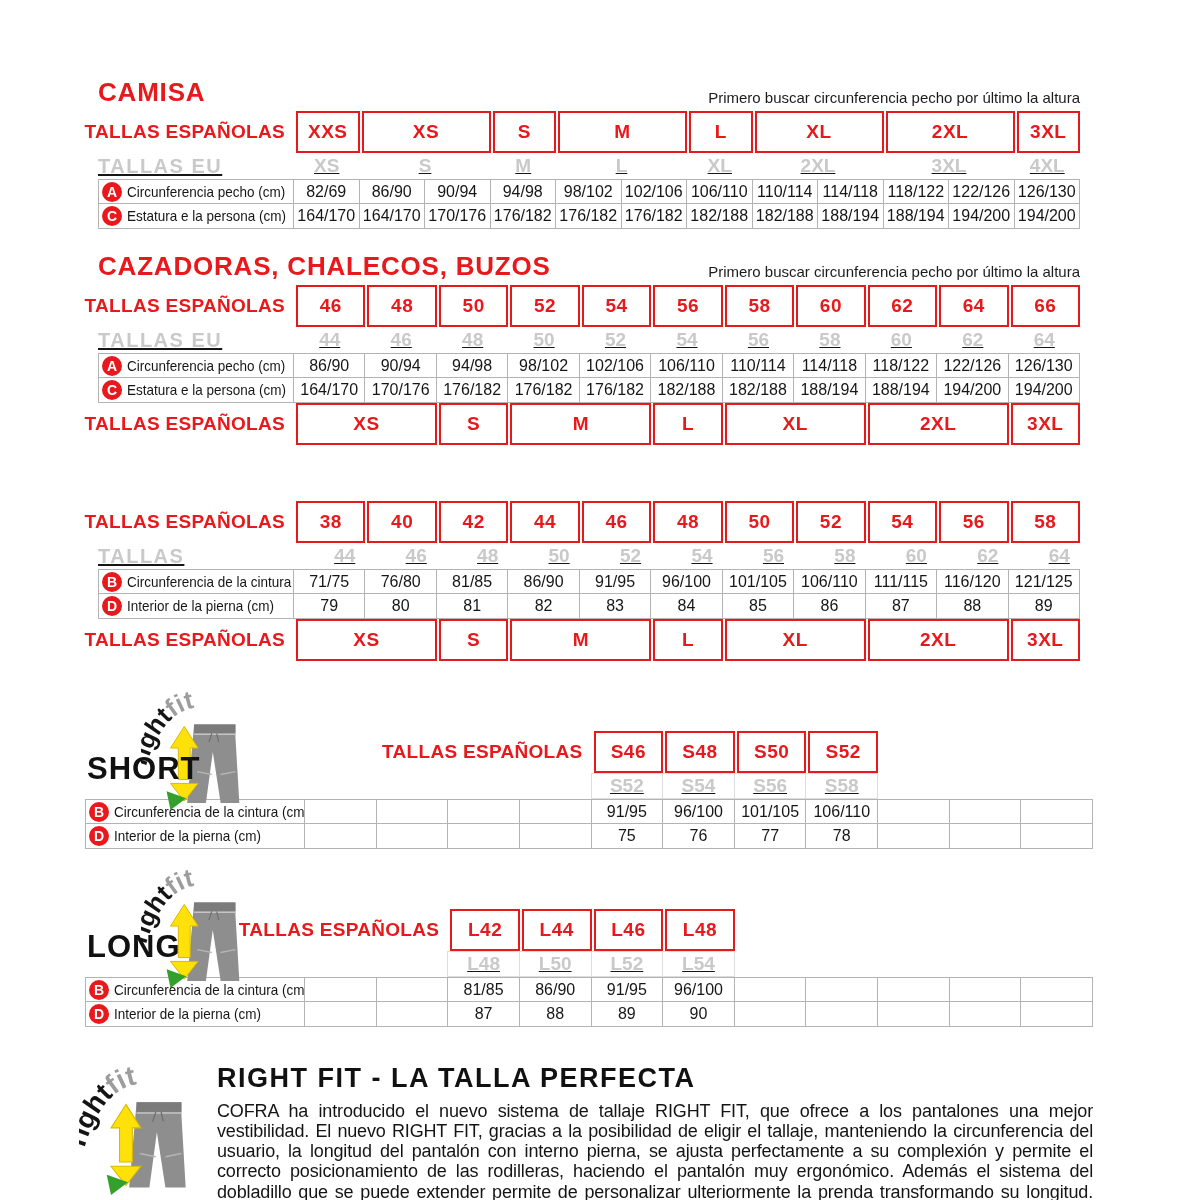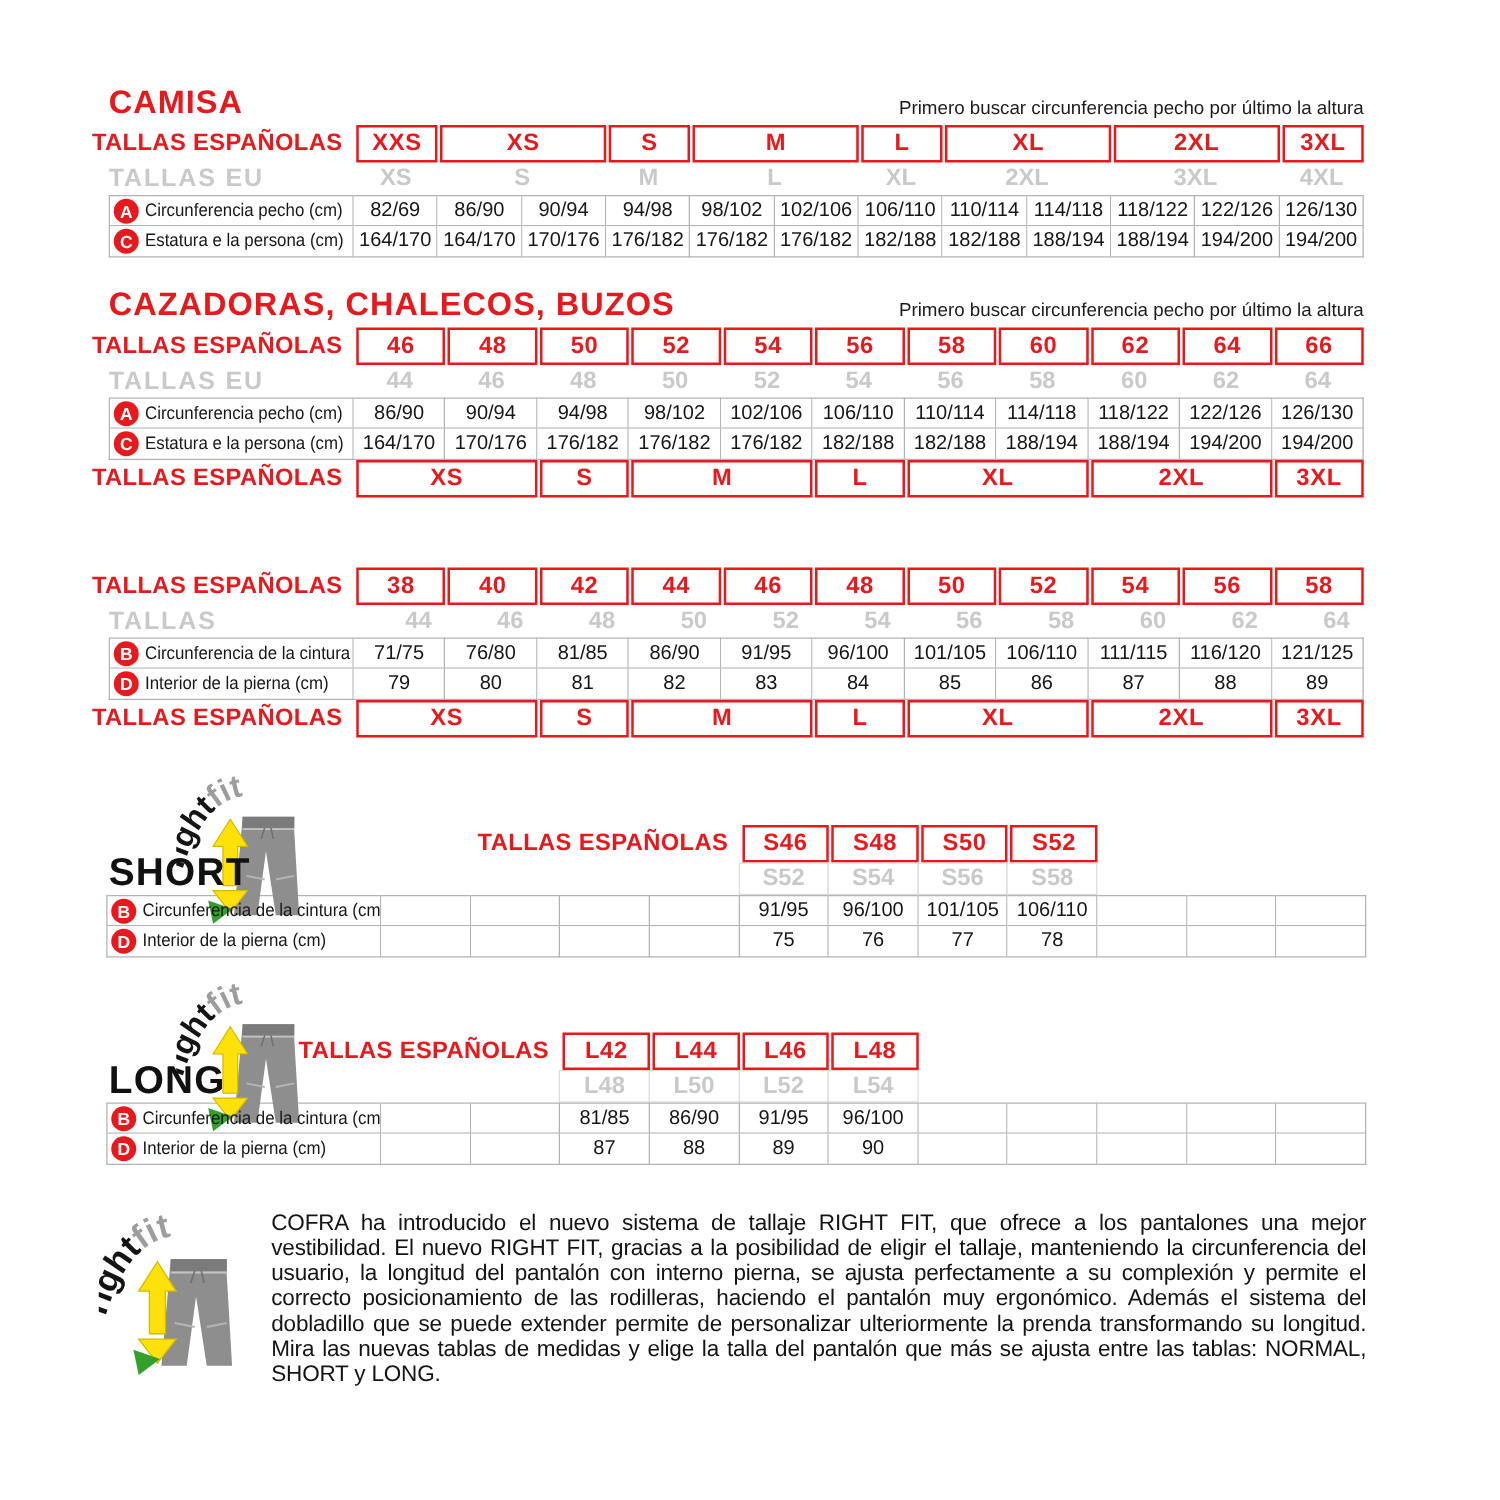--- a/index.html
+++ b/index.html
@@ -10,36 +10,36 @@
   }
   html,body{margin:0;padding:0;background:#ffffff;}
   body{width:1200px;height:1200px;overflow:hidden;font-family:"Liberation Sans",sans-serif;color:var(--ink);}
   .page{padding:64px 107px 0 85px;position:relative;}
 
   .title-row{display:flex;justify-content:space-between;align-items:flex-end;margin-bottom:3px;}
   .sec-title{margin:0;font-size:26px;font-weight:bold;color:var(--red);letter-spacing:0.8px;white-space:nowrap;}
   .note{font-size:15px;color:#1b1b1b;padding-bottom:2px;white-space:nowrap;}
 
   .trow{display:grid;align-items:stretch;}
-  .trow-red{height:30px;}
+  .trow-red{height:42px;}
   .red-label{color:var(--red);font-weight:bold;font-size:19px;display:flex;align-items:center;justify-content:flex-end;padding-right:9px;letter-spacing:0.3px;white-space:nowrap;}
   .red-box{border:2.5px solid var(--red);color:var(--red);font-weight:bold;font-size:19px;display:flex;align-items:center;justify-content:center;background:#fff;margin-left:2px;letter-spacing:0.5px;}
-  .trow-eu{height:26px;}
+  .trow-eu{height:26px;text-decoration:underline;}
   .eu-label{color:var(--gray);font-weight:bold;font-size:20px;display:flex;align-items:center;letter-spacing:1.5px;white-space:nowrap;}
   .eu-size{color:var(--gray);font-weight:bold;font-size:19px;display:flex;align-items:center;justify-content:center;}
   .eu-size.boxed{border:1px solid #dddddd;margin-left:-1px;}
   .trow-data{height:25px;}
   .data-label{border-right:1px solid var(--border);border-bottom:1px solid var(--border);border-left:1px solid var(--border);display:flex;align-items:center;gap:5px;padding-left:3px;background:#fff;overflow:hidden;}
   .trow-data.first > div{border-top:1px solid var(--border);}
   .data-cell{border-right:1px solid var(--border);border-bottom:1px solid var(--border);display:flex;align-items:center;justify-content:center;font-size:16px;background:#fff;white-space:nowrap;}
   .circ{width:20px;height:20px;border-radius:50%;background:var(--red);color:#fff;font-weight:bold;font-size:14px;display:flex;align-items:center;justify-content:center;flex:0 0 20px;}
   .lbl-txt{white-space:nowrap;font-size:14.5px;transform:scaleX(0.93);transform-origin:left center;}
   .void{}
 
-  .sec{margin:2px;}
+  .sec{margin:13px;}
   .sec.cazadoras{margin-top:22px;}
   .sec.pantalones{margin-top:56px;}
   .band{position:relative;}
   .band.short{margin-top:70px;}
   .band.long{margin-top:60px;}
   .band-label{position:absolute;left:2px;top:20px;font-size:31px;font-weight:bold;letter-spacing:1px;color:#111;}
   .rf-logo{position:absolute;pointer-events:none;}
   .band .rf-logo{left:56px;top:-46px;width:118px;height:130px;}
 
   .rightfit{margin-top:36px;display:flex;gap:10px;}
@@ -445,17 +445,18 @@
         <path d="M72,49 l-3,9 M77,49 l2,9" stroke="#6f6f6f" stroke-width="1.2" fill="none"></path>
         <path d="M57,88 l15,3 M81,91 l15,-3" stroke="#b5b5b5" stroke-width="1.5" fill="none"></path>
       </g>
       <g>
         <polygon points="44,42 58,64 50,64 50,96 38,96 38,64 30,64" fill="#ffe10a" stroke="#d8b800" stroke-width="1"></polygon>
         <polygon points="30,100 58,100 44,118" fill="#ffe10a" stroke="#d8b800" stroke-width="1"></polygon>
         <polygon points="26,108 46,115 30,127" fill="#33a02c"></polygon>
       </g>
     </svg>
     <div>
+      <h2 class="rf-title">RIGHT FIT - LA TALLA PERFECTA</h2>
       <p class="rf-par">COFRA ha introducido el nuevo sistema de tallaje RIGHT FIT, que ofrece a los pantalones una mejor vestibilidad. El nuevo RIGHT FIT, gracias a la posibilidad de eligir el tallaje, manteniendo la circunferencia del usuario, la longitud del pantalón con interno pierna, se ajusta perfectamente a su complexión y permite el correcto posicionamiento de las rodilleras, haciendo el pantalón muy ergonómico. Además el sistema del dobladillo que se puede extender permite de personalizar ulteriormente la prenda transformando su longitud. Mira las nuevas tablas de medidas y elige la talla del pantalón que más se ajusta entre las tablas: NORMAL, SHORT y LONG.</p>
     </div>
   </section>
 
 </div>
 
 </body></html>

